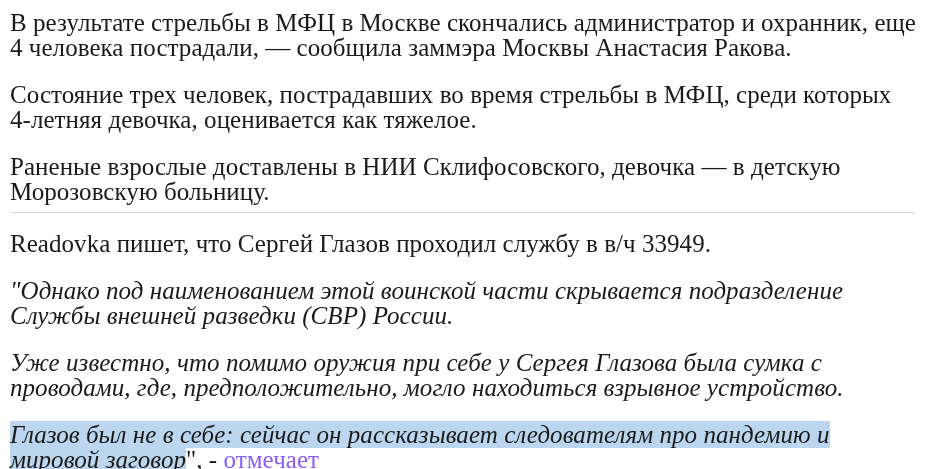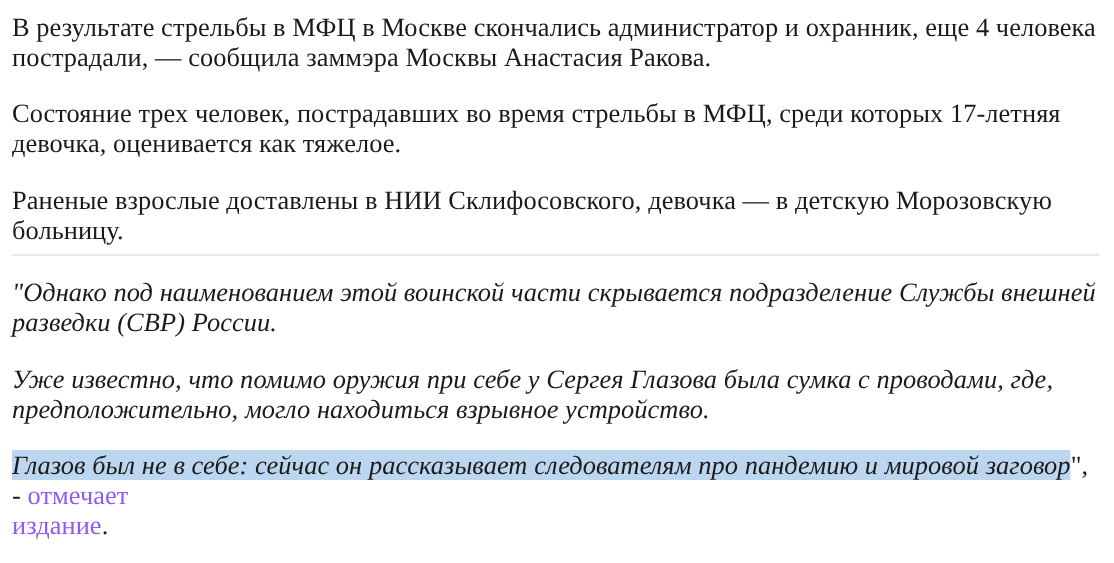--- a/index.html
+++ b/index.html
@@ -16,21 +16,21 @@
   }
   .page {
     position: relative;
     width: 928px;
     height: 469px;
     box-sizing: border-box;
     padding: 10px 12px 0 10px;
   }
   p {
     margin: 0 0 22px 0;
-    font-size: 22px;
+    font-size: 25px;
     line-height: 25px;
     letter-spacing: 0.05px;
   }
   p.tight {
     margin-bottom: 8px;
   }
   .italic {
     font-style: italic;
   }
   hr.divider {
@@ -50,26 +50,27 @@
     display: block;
   }
 </style>
 </head>
 <body>
 
 <div class="page">
 
   <p class="para">В результате стрельбы в МФЦ в Москве скончались администратор и охранник, еще 4 человека пострадали, — сообщила заммэра Москвы Анастасия Ракова.</p>
 
-  <p class="para">Состояние трех человек, пострадавших во время стрельбы в МФЦ, среди которых 17-летняя девочка, оценивается как тяжелое.</p>
+  <p class="para">Состояние трех человек, пострадавших во время стрельбы в МФЦ, среди которых 4-летняя девочка, оценивается как тяжелое.</p>
 
   <p class="para tight">Раненые взрослые доставлены в НИИ Склифосовского, девочка — в детскую Морозовскую больницу.</p>
 
   <hr class="divider">
 
+  <p class="para">Readovka пишет, что Сергей Глазов проходил службу в в/ч 33949.</p>
 
   <p class="para italic">"Однако под наименованием этой воинской части скрывается подразделение Службы внешней разведки (СВР) России.</p>
 
   <p class="para italic">Уже известно, что помимо оружия при себе у Сергея Глазова была сумка с проводами, где, предположительно, могло находиться взрывное устройство.</p>
 
   <p class="para">
     <span class="highlight italic">Глазов был не в себе: сейчас он рассказывает следователям про пандемию и мировой заговор</span><span>", - </span><a class="link" href="#">отмечает</a><span class="blk"><a class="link" href="#">издание</a><span>.</span></span>
   </p>
 
 </div>

